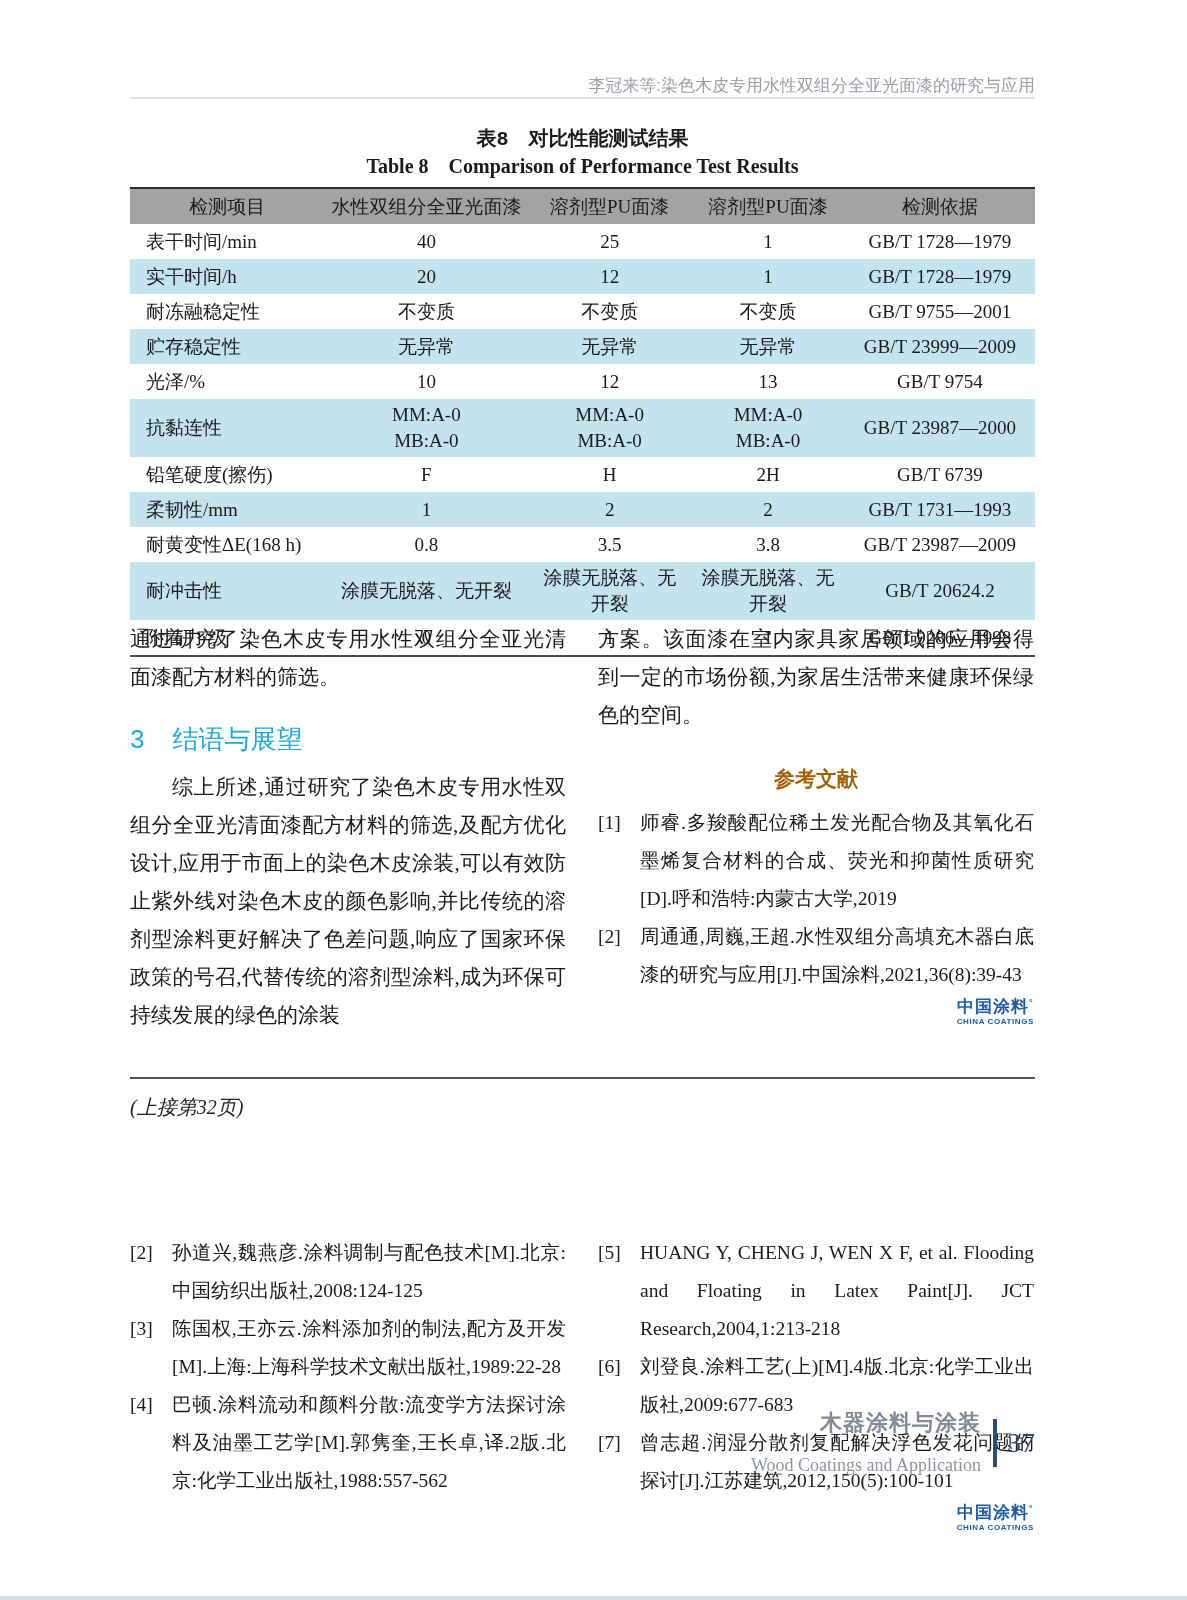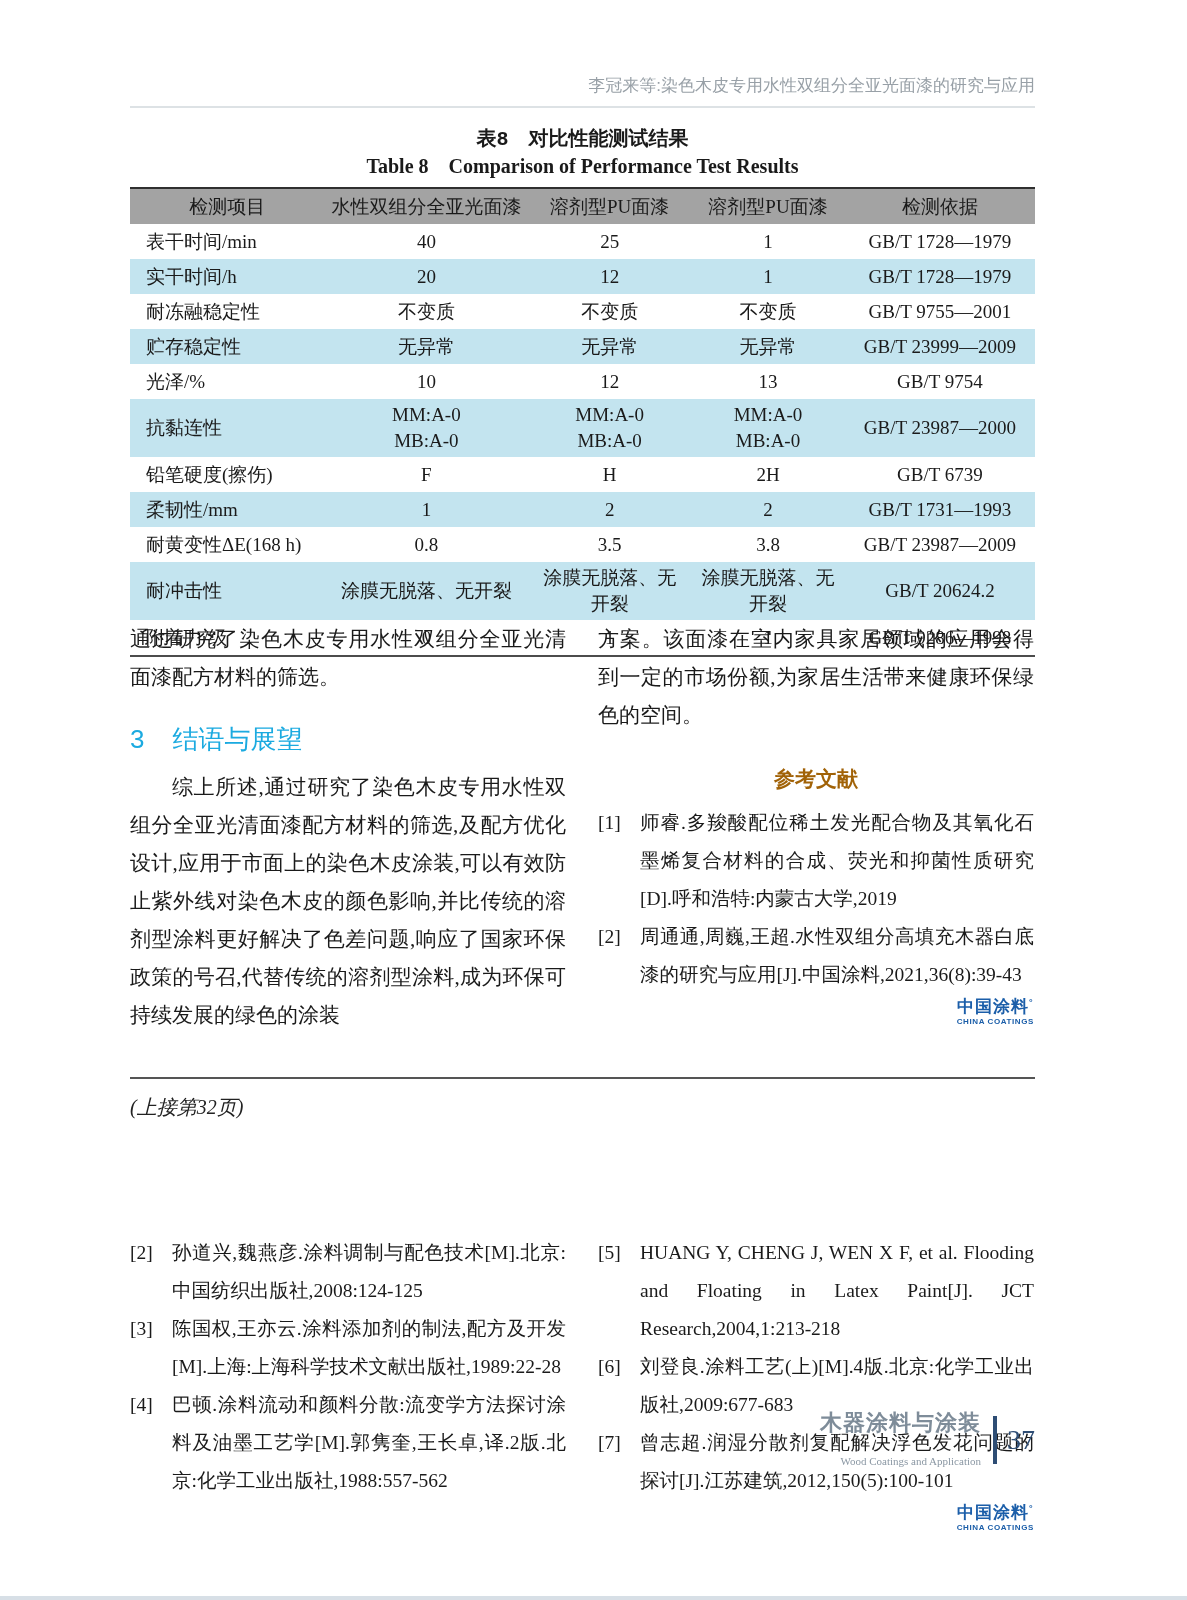--- a/index.html
+++ b/index.html
@@ -3,21 +3,21 @@
 <meta charset="utf-8">
 <style>
   html,body{margin:0;padding:0;background:#ffffff;}
   .page{position:relative;width:1187px;height:1600px;background:#ffffff;overflow:hidden;
         font-family:"Liberation Serif","DejaVu Serif",serif;color:#1a1a1a;}
   .block{position:absolute;left:130px;width:905px;}
 
   
   .page-header{top:74px;text-align:right;font-size:17px;color:#98a0a7;
                font-family:"Liberation Sans","DejaVu Sans",sans-serif;
-               border-bottom:2px solid #dde2e5;padding-bottom:9px;}
+               border-bottom:2px solid #dde2e5;}
 
   
   .table-block{top:126px;}
   .tbl-title{text-align:center;font-weight:bold;font-size:20px;line-height:27px;
              font-family:Liberation Mono, monospace;}
   .tbl-title-en{font-family:"Liberation Serif","DejaVu Serif",serif;}
   .title-gap{display:inline-block;width:20px;}
   table.cmp{width:905px;border-collapse:collapse;margin-top:7px;font-size:19px;
             border-top:2px solid #2f2f2f;border-bottom:2px solid #4c4c4c;}
   table.cmp th,table.cmp td{padding:3px 6px;text-align:center;font-weight:normal;
@@ -56,21 +56,21 @@
   
   .divider{top:1077px;border-top:2px solid #555;}
   .continued-note{top:1094px;font-style:italic;font-size:20px;color:#222;}
   .two-col-2{top:1234px;}
 
   
   .page-footer{top:1412px;display:flex;justify-content:flex-end;align-items:center;}
   .footer-names{text-align:right;line-height:1;}
   .footer-cn{font-family:"Liberation Sans","DejaVu Sans",sans-serif;font-weight:bold;
              font-size:22px;color:#7e8c99;letter-spacing:1px;}
-  .footer-en{font-size:11px;color:#8a97a3;margin-top:22px;}
+  .footer-en{font-size:18px;color:#8a97a3;margin-top:22px;}
   .footer-bar{width:4px;height:48px;background:#2e4d74;margin:0 10px 0 12px;}
   .footer-num{font-size:28px;color:#2e4d74;}
   .bottom-strip{position:absolute;left:0;bottom:0;width:1187px;height:4px;background:#d7dfe6;}
 </style>
 </head>
 <body>
 
 <div class="page">
 
   <div class="block page-header">

